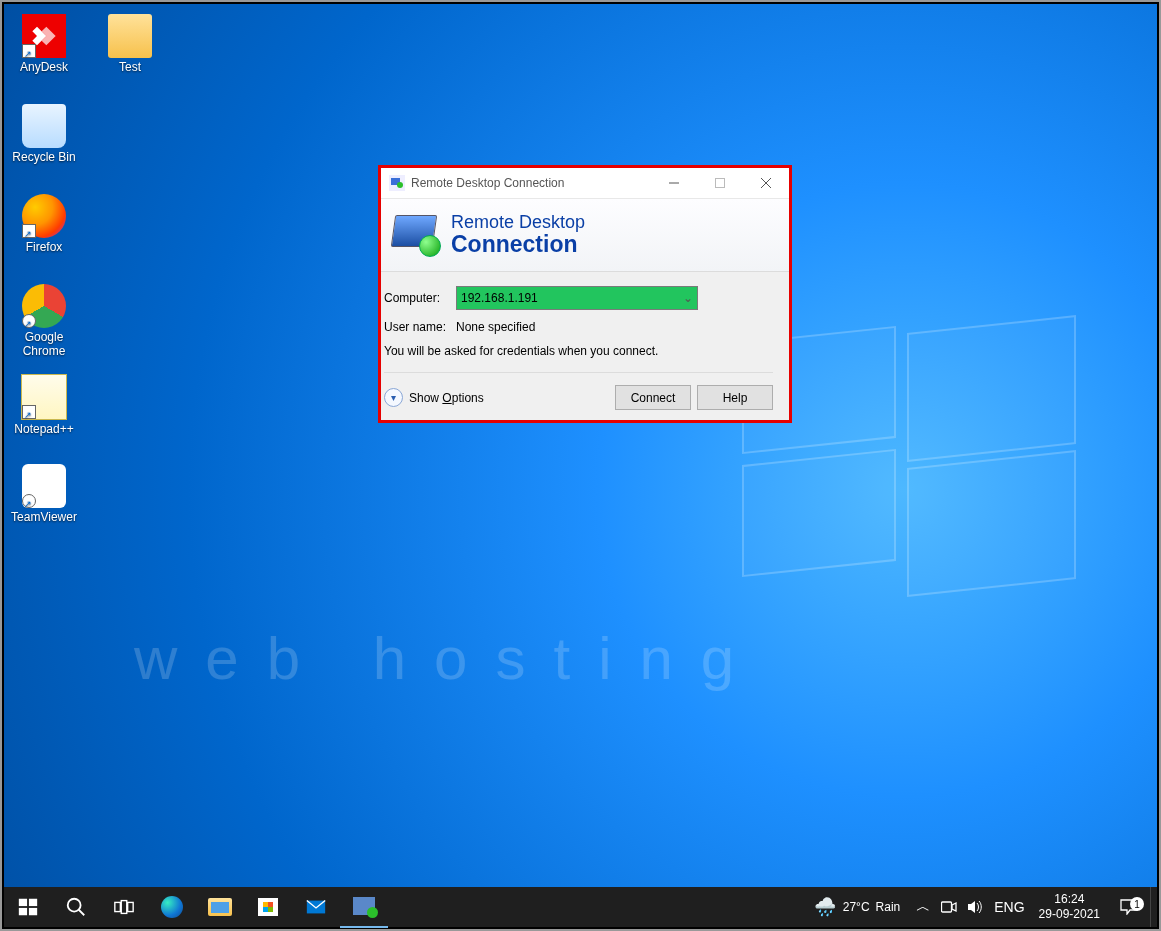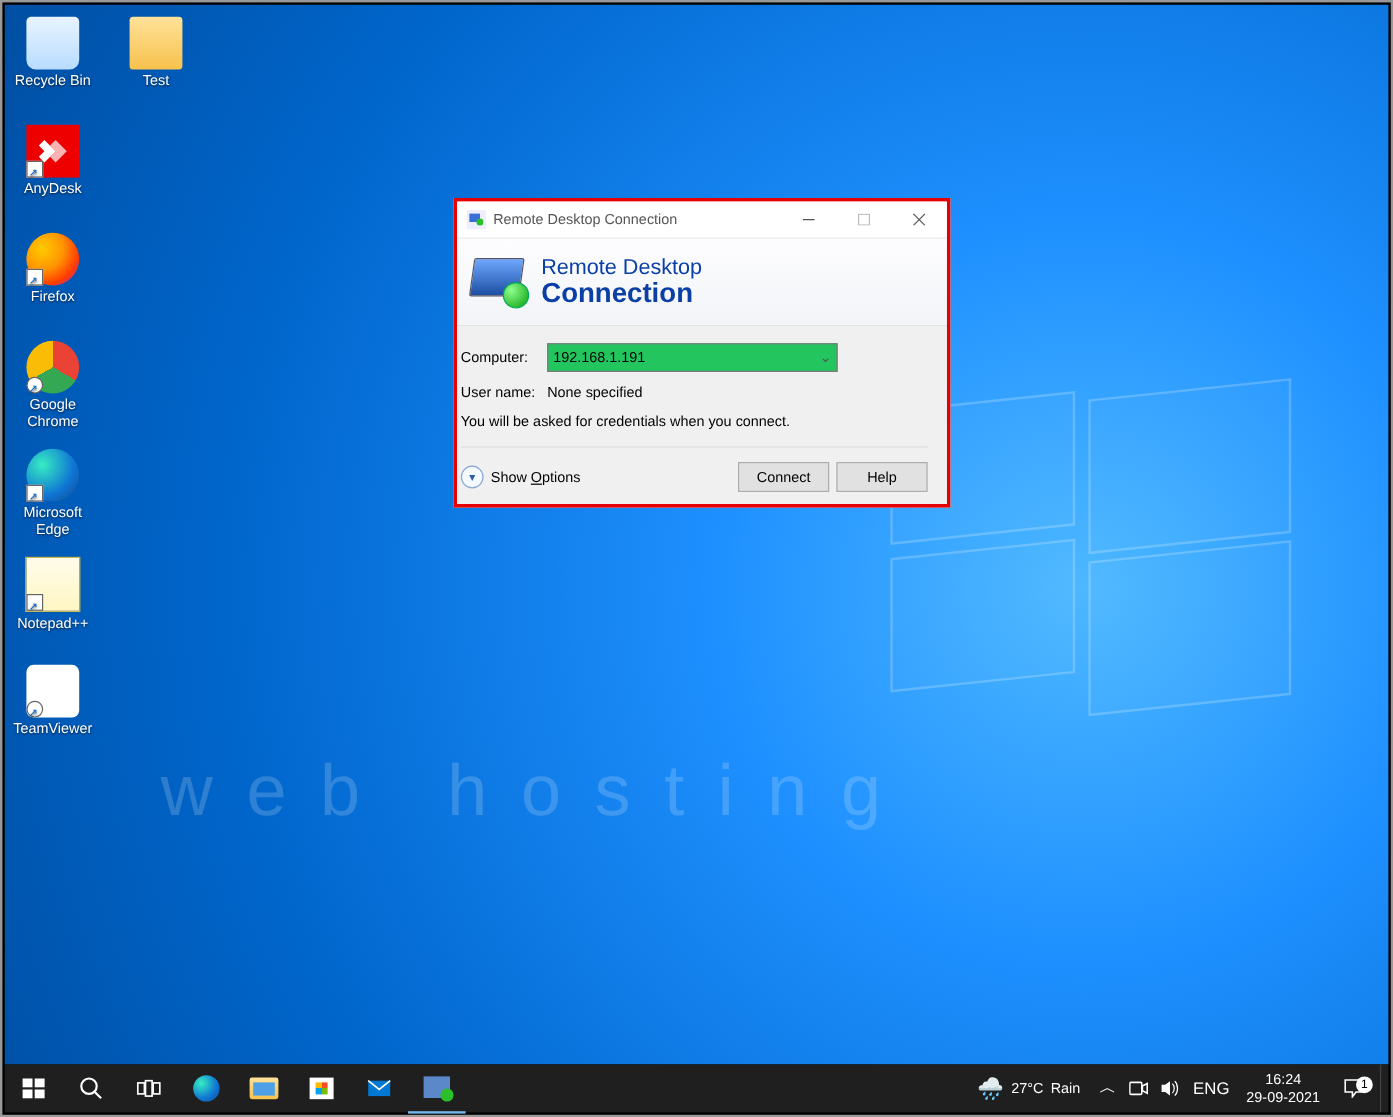--- a/index.html
+++ b/index.html
@@ -94,43 +94,39 @@
     <div class="winbg">
       <div class="p1"></div>
         <div class="p2"></div>
         <div class="p3"></div>
         <div class="p4"></div>
     </div>
     <div class="wm small">web hosting</div>
 
     <div class="icons">
       <div class="dicon">
-        <div class="ic ic-recycle"></div>
-        <span>Recycle Bin</span>
-      </div>
-      <div class="dicon">
         <div class="ic ic-anydesk shortcut">
           <svg viewBox="0 0 24 24" width="28" height="28">
               <path fill="#fff" d="M6 4l8 8-8 8-4-4 4-4-4-4z"></path>
               <path fill="#fff" opacity=".7" d="M14 4l8 8-8 8-4-4 4-4-4-4z"></path>
             </svg>
         </div>
         <span>AnyDesk</span>
       </div>
       <div class="dicon">
+        <div class="ic ic-recycle"></div>
+        <span>Recycle Bin</span>
+      </div>
+      <div class="dicon">
         <div class="ic ic-firefox shortcut"></div>
         <span>Firefox</span>
       </div>
       <div class="dicon">
         <div class="ic ic-chrome shortcut"></div>
         <span>Google Chrome</span>
-      </div>
-      <div class="dicon">
-        <div class="ic ic-edge shortcut"></div>
-        <span>Microsoft Edge</span>
       </div>
       <div class="dicon">
         <div class="ic ic-npp shortcut"></div>
         <span>Notepad++</span>
       </div>
       <div class="dicon">
         <div class="ic ic-tv shortcut"></div>
         <span>TeamViewer</span>
       </div>
     </div>

